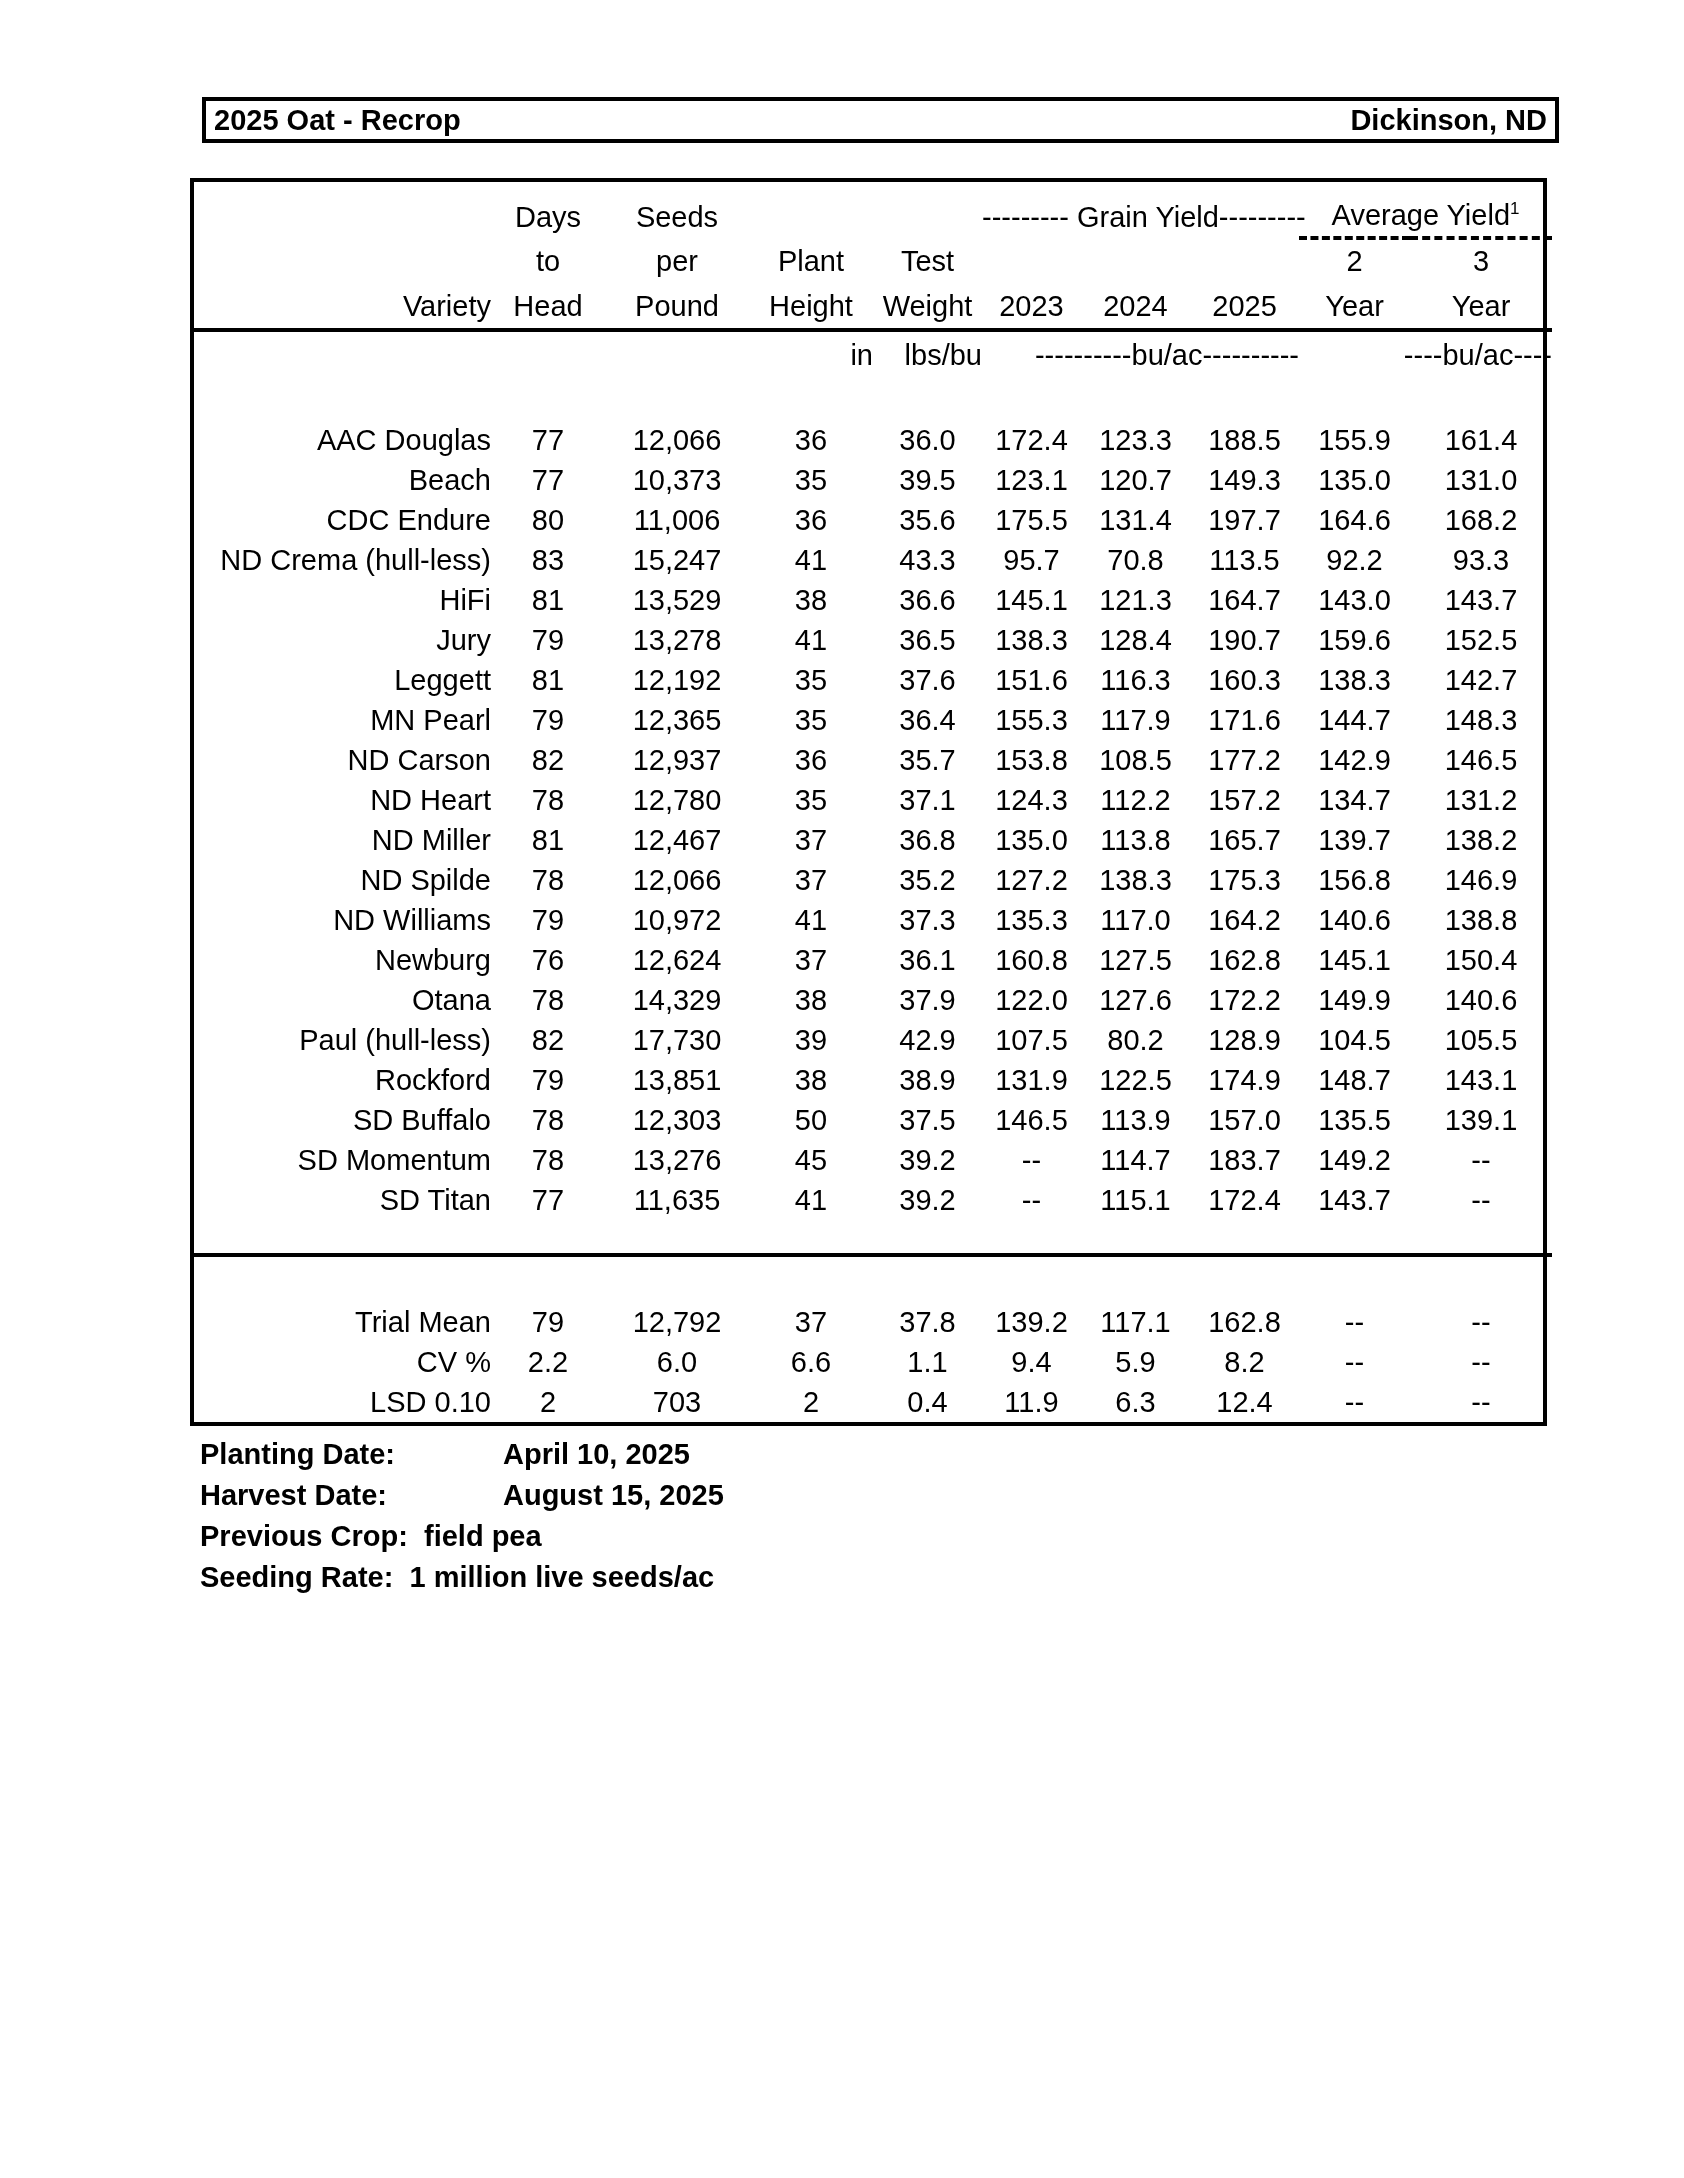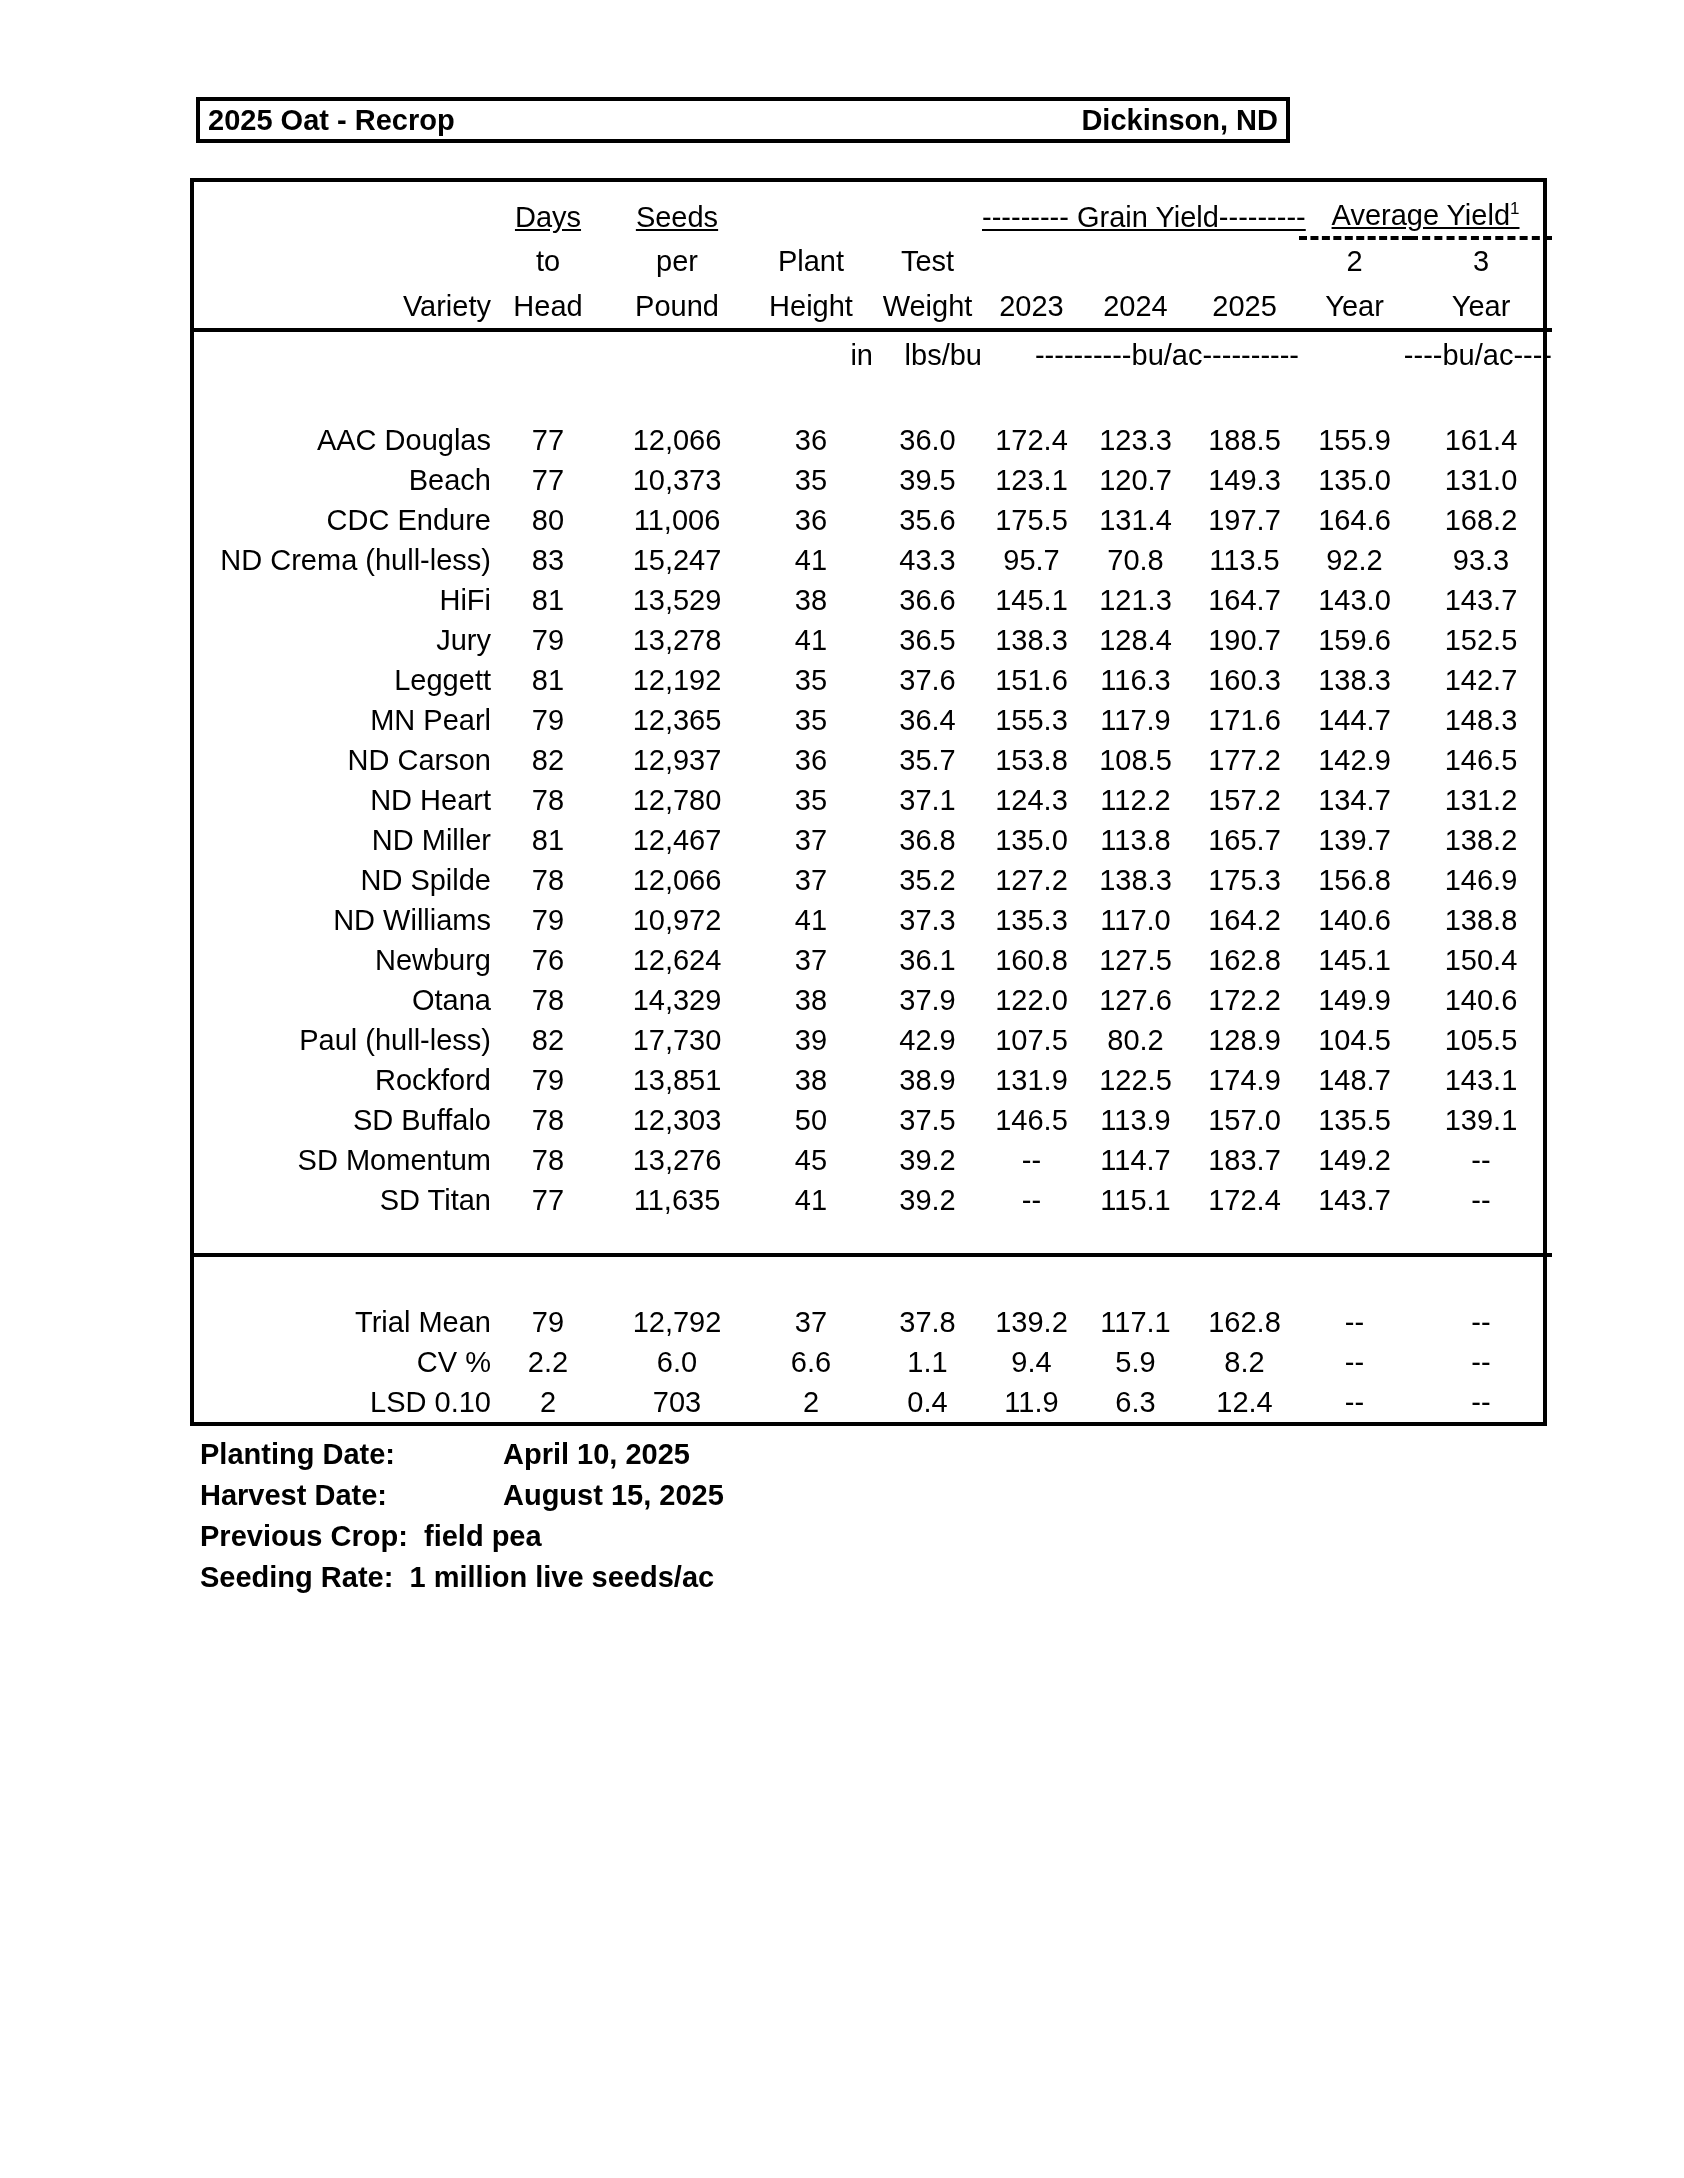--- a/index.html
+++ b/index.html
@@ -2,38 +2,38 @@
 <html><head>
 <meta charset="utf-8">
 <style>
   html,body{margin:0;padding:0;}
   body{
     width:1684px;height:2178px;background:#ffffff;position:relative;
     font-family:"Liberation Sans",sans-serif;color:#000;
     -webkit-font-smoothing:antialiased;
   }
   .titlebar{
-    position:absolute;left:196px;top:97px;width:1094px;height:46px;
+    position:absolute;left:202px;top:97px;width:1357px;height:46px;
     border:4px solid #000;box-sizing:border-box;
     display:flex;justify-content:space-between;align-items:center;
     padding:8px 8px;font-size:29px;font-weight:bold;
   }
   .tablebox{
     position:absolute;left:190px;top:178px;width:1357px;
     border:4px solid #000;box-sizing:border-box;background:#fff;
   }
   table.trial{
     width:100%;border-collapse:collapse;table-layout:fixed;
     font-size:29px;line-height:1;
   }
   table.trial td{padding:0;overflow:visible;white-space:nowrap;}
   .c-num{text-align:center;}
   .c-var{text-align:right;padding-left:10px !important;margin-left:27px;}
   
-  tr.rowA td{height:48px;vertical-align:bottom;padding-bottom:6px;text-decoration:underline;}
+  tr.rowA td{height:48px;vertical-align:bottom;padding-bottom:6px;}
   tr.rowB td{height:36px;vertical-align:bottom;padding-bottom:5px;}
   tr.rowC td{height:40px;vertical-align:bottom;padding-bottom:7px;border-bottom:4px solid #000;}
   td.avg-head{border-bottom:4px dashed #000 !important;}
   sup.fn{font-size:17px;line-height:0;vertical-align:super;}
   tr.rowU td{height:46px;vertical-align:middle;text-align:right;}
   tr.r-space1 td{height:42px;}
   tr.r-space2 td{height:33px;border-bottom:4px solid #000;}
   tr.r-space3 td{height:45px;}
   tbody.datarows td, tbody.summaryrows td{height:40px;vertical-align:middle;}
   .footer{

